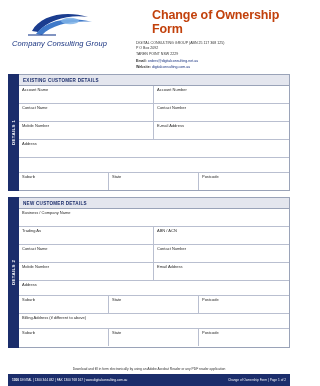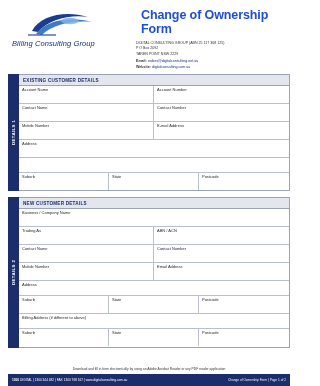--- a/index.html
+++ b/index.html
@@ -53,23 +53,23 @@
   }
   .logo-text b { font-weight: normal; }
 
   .header-right {
     flex: 1 1 auto;
     padding-left: 6px;
   }
   .doc-title {
     font-size: 12.5px;
     font-weight: bold;
-    color: #1d4ed8;
+    color: #c2410c;
     letter-spacing: -0.1px;
-    margin: 0 0 4px 5px;
+    margin: 0 0 4px 16px;
     line-height: 1.1;
   }
   .contact-lines {
     font-size: 3.6px;
     line-height: 1.55;
     color: #333;
   }
   .contact-lines div { white-space: nowrap; }
   .contact-lines .lbl { font-weight: bold; }
   .contact-lines a, .contact-lines .link {
@@ -192,21 +192,21 @@
     <div class="logo-block">
       <div class="logo-mark">
         <svg width="76" height="26" viewBox="0 0 76 26" xmlns="http://www.w3.org/2000/svg">
           <path d="M6 20 C14 4, 40 -1, 62 6 C46 3, 22 8, 12 21 Z" fill="#1b3d8f"></path>
           <path d="M10 23 C20 9, 44 5, 66 11 C50 9, 26 13, 16 24 Z" fill="#3f79c9"></path>
           <ellipse cx="44" cy="10" rx="9" ry="3.2" fill="#7fb3e8" opacity="0.85"></ellipse>
           <path d="M2 24 L30 24" stroke="#1b3d8f" stroke-width="1.1"></path>
         </svg>
       </div>
       <div class="logo-text">
-        <span>Billing </span><b>Consulting Group</b>
+        <span>Company </span><b>Consulting Group</b>
       </div>
     </div>
 
     <div class="header-right">
       <div class="doc-title">Change of Ownership Form</div>
       <div class="contact-lines">
         <div>DIGITAL CONSULTING GROUP (ABN 25 117 368 125)</div>
         <div>P O Box 2092</div>
         <div>TAREN POINT NSW 2229</div>
         <div class="contact-spacer"></div>

